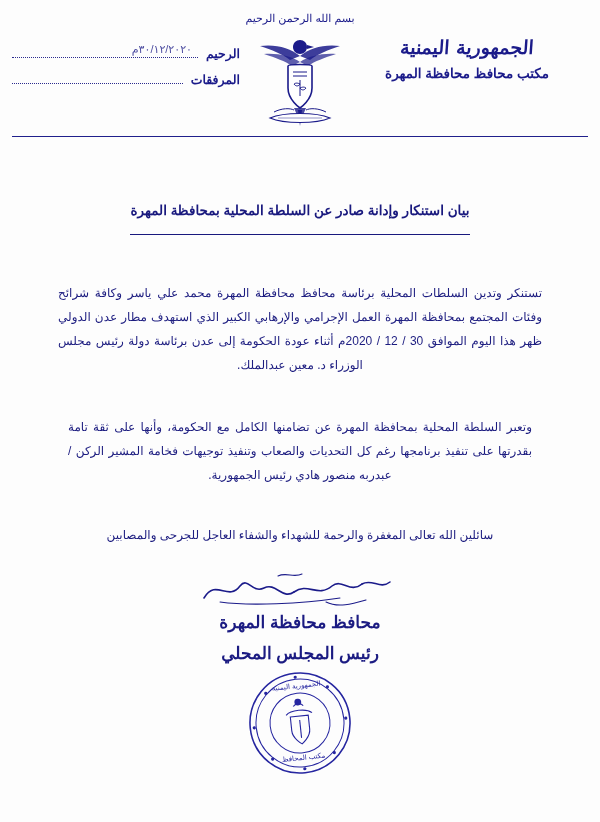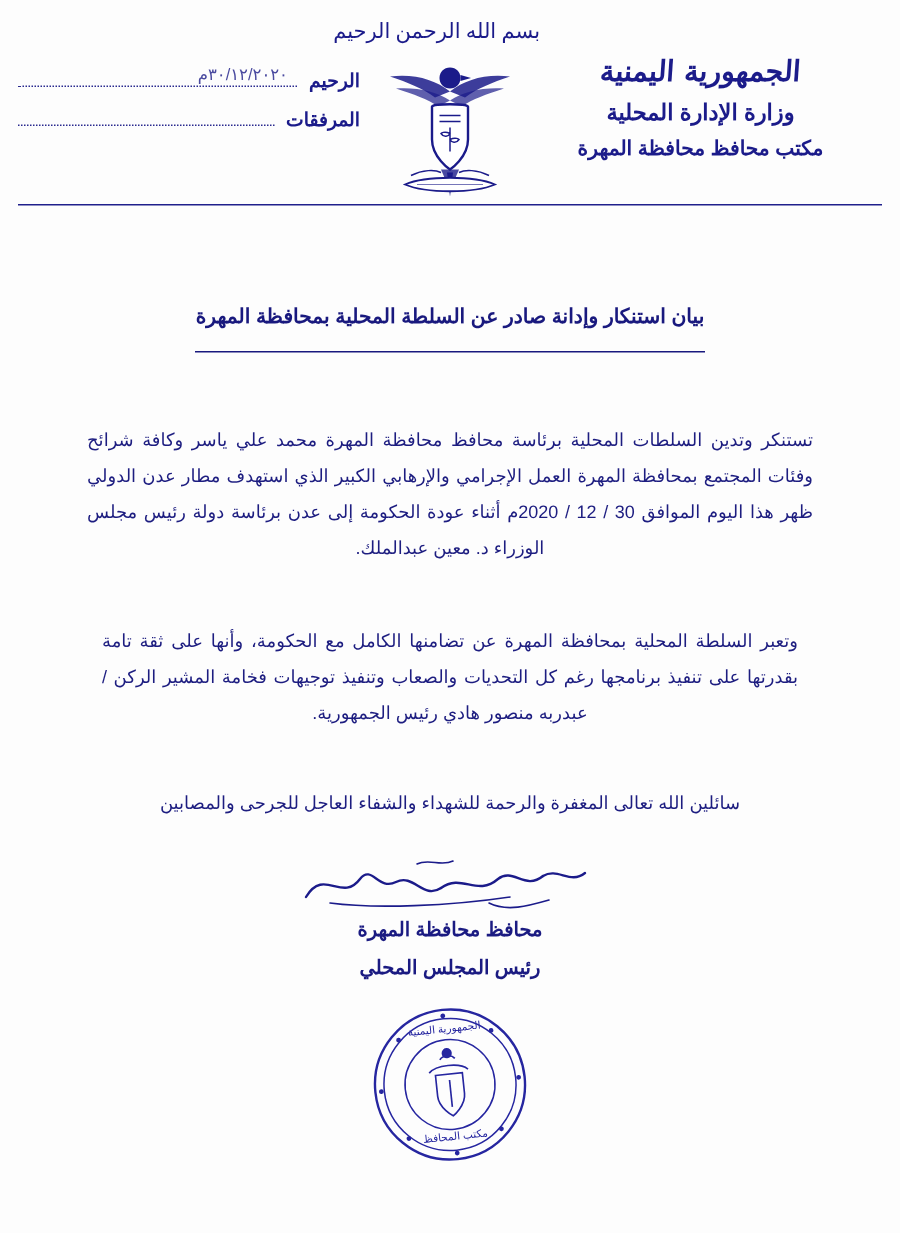--- a/index.html
+++ b/index.html
@@ -61,23 +61,23 @@
   
   .emblem-wrap {
     position: absolute;
     top: 4px;
     left: 50%;
     transform: translateX(-50%);
     width: 120px;
     text-align: center;
   }
   .basmala {
-    font-size: 14px;
+    font-size: 11px;
     color: #1b1b8a;
-    font-family: Liberation Serif, serif;
+    font-family: Liberation Sans, sans-serif;
     margin-bottom: 1px;
     white-space: nowrap;
   }
   .emblem {
     width: 96px;
     height: 104px;
     margin: 0 auto;
     position: relative;
   }
   .emblem svg { display:block; }
@@ -174,21 +174,21 @@
     left: 0;
     right: 0;
     text-align: center;
   }
   .signature-scribble {
     height: 42px;
     position: relative;
     margin-bottom: 2px;
   }
   .sign-line {
-    font-size: 13px;
+    font-size: 17px;
     font-weight: bold;
     letter-spacing: 2.5px;
     color: #1b1b82;
     margin-bottom: 10px;
   }
 
   .seal {
     position: absolute;
     top: 520px;
     left: 50%;
@@ -200,21 +200,20 @@
 </style>
 </head>
 <body>
 
 <div class="page">
 
   <div class="header">
 
     <div class="org-block">
       <div class="org-line1">الجمهورية اليمنية</div>
-      <div class="org-line2">وزارة الإدارة المحلية</div>
       <div class="org-line3">مكتب محافظ محافظة المهرة</div>
     </div>
 
     <div class="emblem-wrap">
       <div class="basmala">بسم الله الرحمن الرحيم</div>
       <div class="emblem">
         <svg viewBox="0 0 96 104" width="96" height="104" aria-hidden="true">
           <g fill="none" stroke="#1b1b8a" stroke-width="1.3">
 
             <path d="M48 30 C38 22 24 18 8 20 C20 24 30 28 38 34" fill="#1b1b8a" stroke="none" opacity=".85"></path>

